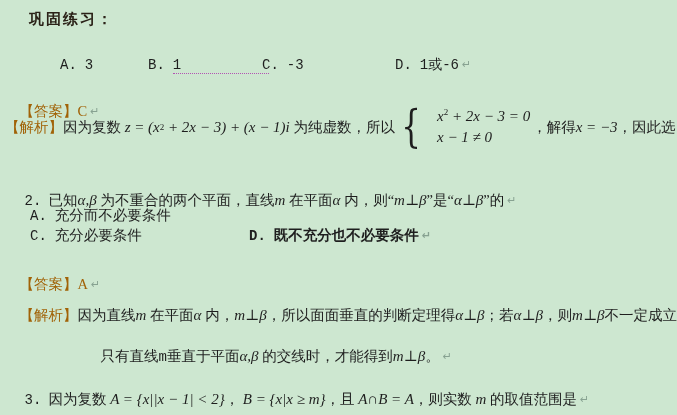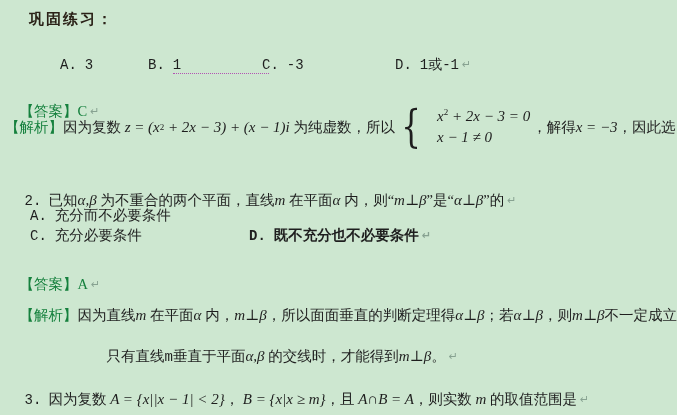--- a/index.html
+++ b/index.html
@@ -13,21 +13,21 @@
   }
   .line{
     position:absolute;
     white-space:pre;
     font-size:14.5px;
     line-height:19px;
   }
   .cn{font-family:"Liberation Serif","DejaVu Serif",serif;}
   .math{font-family:"Liberation Serif","DejaVu Serif",serif;font-style:italic;font-size:15px;}
   .mono{font-family:"Liberation Mono","DejaVu Sans Mono",monospace;font-size:14px;}
-  .red{color:#15803d;}
+  .red{color:#a16207;}
   .mark{
     color:#87a291;
     font-family:"DejaVu Sans",sans-serif;
     font-style:normal;
     font-size:11px;
     margin-left:3px;
     vertical-align:1px;
   }
   .sup{font-size:9px;font-style:normal;vertical-align:super;line-height:0;}
   .opt{position:absolute;top:0;white-space:pre;}
@@ -57,21 +57,21 @@
 
   <div class="line header-clip" style="left:6px;top:-9px;">
     <span>巩固练习：</span>
   </div>
 
 
   <div class="line" style="left:0;top:55px;width:677px;height:20px;">
     <span class="opt" style="left:36px;margin-left:24px;"><span class="opt-label">A.</span><span class="opt-value mono">3</span></span>
     <span class="opt" style="left:148px;"><span class="opt-label">B.</span><span class="opt-value u-dotted"><span class="mono">1</span><span class="u-spacer"></span></span></span>
     <span class="opt" style="left:262px;"><span class="opt-label">C.</span><span class="opt-value mono">-3</span></span>
-    <span class="opt" style="left:395px;"><span class="opt-label">D.</span><span class="opt-value mono">1或-1</span><span class="mark">↵</span></span>
+    <span class="opt" style="left:395px;"><span class="opt-label">D.</span><span class="opt-value mono">1或-6</span><span class="mark">↵</span></span>
   </div>
 
   <div class="line" style="left:5px;top:83px;">
     <span class="cn red">【答案】</span><span class="red">C</span><span class="mark">↵</span>
   </div>
 
   <div class="line flexline" style="left:5px;top:100px;height:54px;">
     <span class="cn red">【解析】</span><span class="cn">因为复数 </span><span class="math">z = (x</span><sup class="sup">2</sup><span class="math"> + 2x − 3) + (x − 1)i </span><span class="cn">为纯虚数，所以</span><span class="cases"><span class="brace">{</span><span class="cases-col"><span class="math"><span>x</span><sup class="sup">2</sup><span> + 2x − 3 = 0</span></span><span class="math">x − 1 ≠ 0</span></span></span><span class="cn">，解得</span><span class="math">x = −3</span><span class="cn">，因此选 C。</span>
   </div>
 
@@ -89,21 +89,21 @@
   </div>
 
   <div class="line" style="left:5px;top:256px;">
     <span class="cn red">【答案】</span><span class="red">A</span><span class="mark">↵</span>
   </div>
 
   <div class="line" style="left:5px;top:287px;">
     <span class="cn red">【解析】</span><span class="cn">因为直线</span><span class="math">m </span><span class="cn">在平面</span><span class="math">α </span><span class="cn">内，</span><span class="math">m⊥β</span><span class="cn">，所以面面垂直的判断定理得</span><span class="math">α⊥β</span><span class="cn">；若</span><span class="math">α⊥β</span><span class="cn">，则</span><span class="math">m⊥β</span><span class="cn">不一定成立，</span>
   </div>
 
-  <div class="line" style="left:92px;top:328px;">
+  <div class="line" style="left:86px;top:328px;">
     <span class="cn">只有直线</span><span class="mono">m</span><span class="cn">垂直于平面</span><span class="math">α,β </span><span class="cn">的交线时，才能得到</span><span class="math">m⊥β</span><span class="cn">。</span><span class="mark">↵</span>
   </div>
 
   <div class="line" style="left:10px;top:371px;">
     <span class="mono">3.</span><span class="cn">  </span><span class="cn">因为复数 </span><span class="math">A = {x||x − 1| &lt; 2}</span><span class="cn">， </span><span class="math">B = {x|x ≥ m}</span><span class="cn">，且 </span><span class="math">A∩B = A</span><span class="cn">，则实数 </span><span class="math">m</span><span class="cn"> 的取值范围是</span><span class="mark">↵</span>
   </div>
 
   <div class="line bottom-clip" style="left:30px;top:404px;">
     
   </div>

